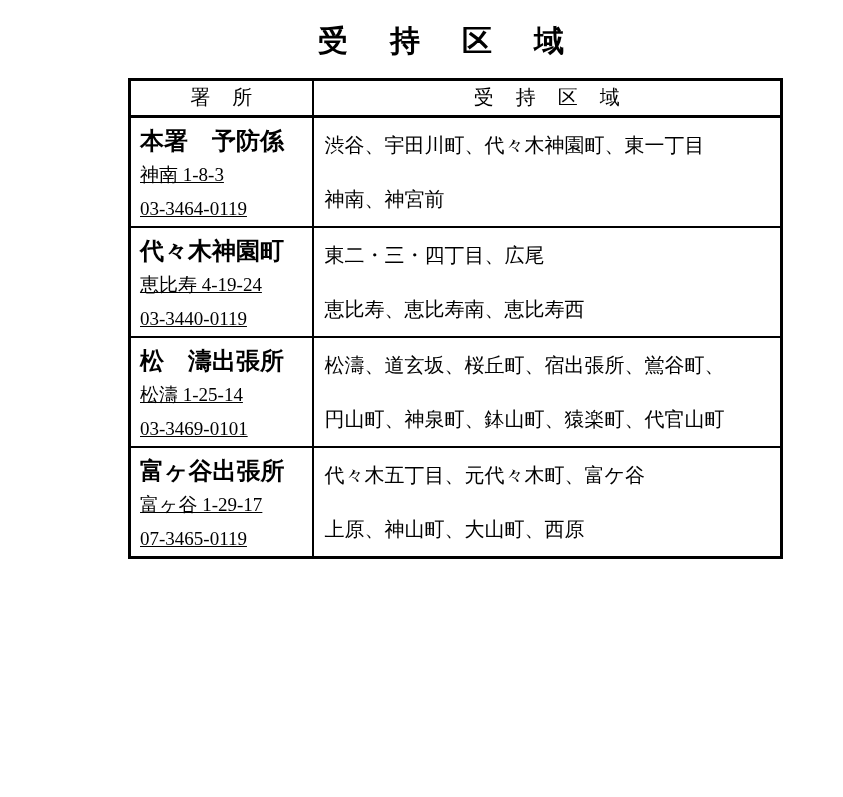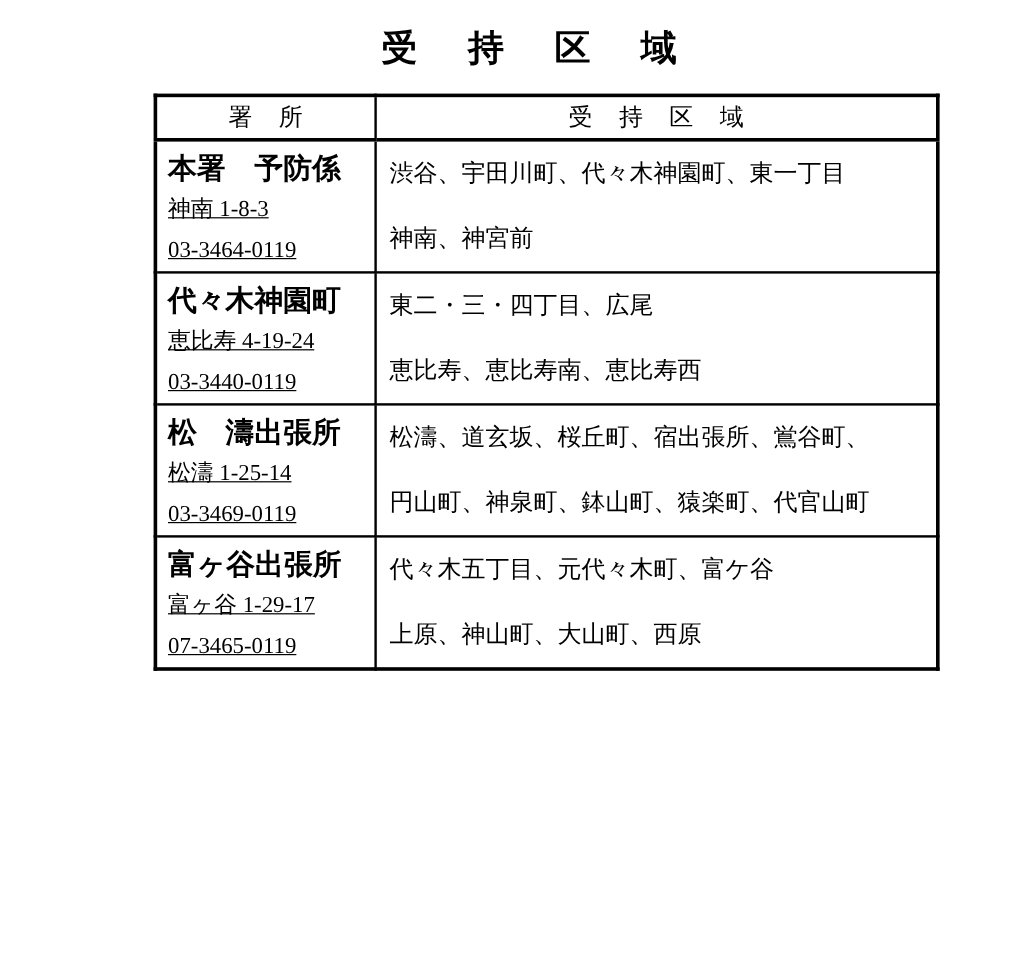--- a/index.html
+++ b/index.html
@@ -120,21 +120,21 @@
         </td>
         <td class="area-cell">
           <div class="area-line">東二・三・四丁目、広尾</div>
           <div class="area-line">恵比寿、恵比寿南、恵比寿西</div>
         </td>
       </tr>
       <tr class="data-row">
         <td class="station-cell">
           <div class="station-name">松　濤出張所</div>
           <div class="station-address">松濤 1-25-14</div>
-          <div class="station-phone">03-3469-0119</div>
+          <div class="station-phone">03-3469-0101</div>
         </td>
         <td class="area-cell">
           <div class="area-line">松濤、道玄坂、桜丘町、宿出張所、鴬谷町、</div>
           <div class="area-line">円山町、神泉町、鉢山町、猿楽町、代官山町</div>
         </td>
       </tr>
       <tr class="data-row">
         <td class="station-cell">
           <div class="station-name">富ヶ谷出張所</div>
           <div class="station-address">富ヶ谷 1-29-17</div>

